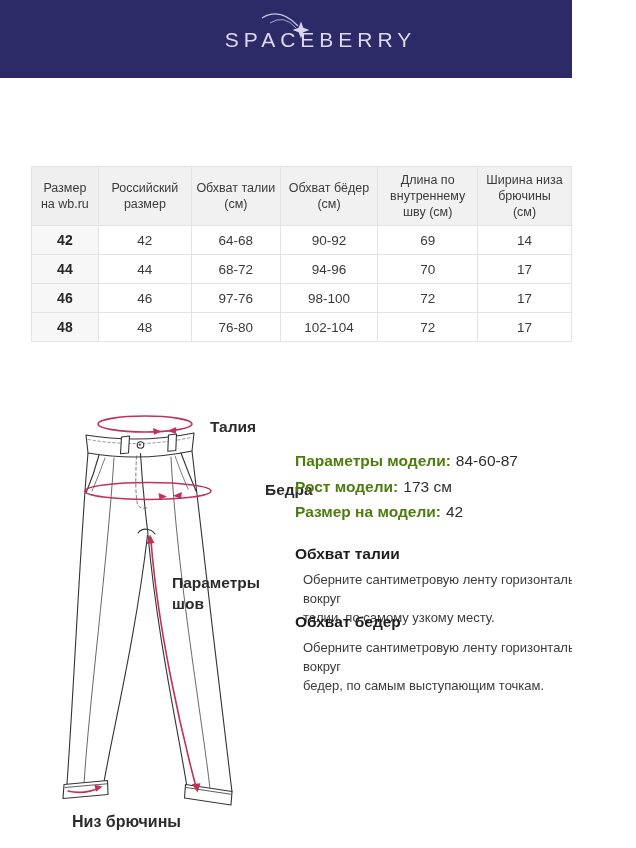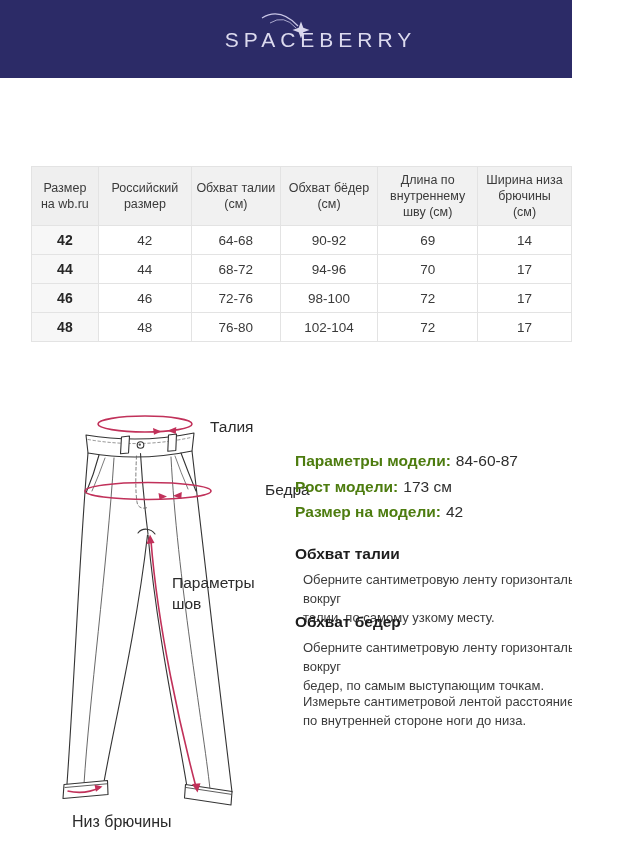--- a/index.html
+++ b/index.html
@@ -26,21 +26,21 @@
     background:#f1f1f1; height:54px; font-size:12.5px; line-height:16px;
     font-weight:400; color:#3a3a3a; padding:2px 4px; white-space:pre-line;
   }
   .size-table td { background:#ffffff; height:26px; font-size:13.5px; color:#3a3a3a; }
   .size-table th.col-first { background:#efefef; }
   .size-table td.col-first { background:#f7f7f7; font-weight:700; font-size:14px; color:#262626; }
 
   
   .diagram { position:absolute; left:30px; top:395px; width:250px; height:450px; }
   .diagram svg { position:absolute; left:0; top:0; }
-  .diagram-label { position:absolute; font-size:15.5px; font-weight:400; color:#2b2b2b; line-height:21px; }
+  .diagram-label { position:absolute; font-size:15.5px; font-weight:700; color:#2b2b2b; line-height:21px; }
   .label-waist  { left:180px; top:21px; }
   .label-hips   { left:187px; top:84px;margin-left:48px; }
   .label-inseam { left:142px; top:177px; width:106px; }
   .label-hem    { left:42px;  top:416px; font-size:16px; }
 
   
   .info { position:absolute; left:295px; top:448px; width:326px; height:360px; }
   .params { position:absolute; left:0; top:0; }
   .param-line { font-size:15.5px; line-height:25.5px; color:#2e2e2e; white-space:nowrap; }
   .param-line .lbl { font-weight:700; color:#4d7c0f; }
@@ -106,21 +106,21 @@
         <td class="col-first">44</td>
         <td>44</td>
         <td>68-72</td>
         <td>94-96</td>
         <td>70</td>
         <td>17</td>
       </tr>
       <tr>
         <td class="col-first">46</td>
         <td>46</td>
-        <td>72-76</td>
+        <td>97-76</td>
         <td>98-100</td>
         <td>72</td>
         <td>17</td>
       </tr>
       <tr>
         <td class="col-first">48</td>
         <td>48</td>
         <td>76-80</td>
         <td>102-104</td>
         <td>72</td>
@@ -197,18 +197,16 @@
       <h3>Обхват талии</h3>
       <p>Оберните сантиметровую ленту горизонтально вокруг
 талии, по самому узкому месту.</p>
     </div>
     <div class="section section-1">
       <h3>Обхват бедер</h3>
       <p>Оберните сантиметровую ленту горизонтально вокруг
 бедер, по самым выступающим точкам.</p>
     </div>
     <div class="section section-2">
-      <p>Измерьте сантиметровой лентой расстояние
-по внутренней стороне ноги до низа.</p>
     </div>
   </div>
 
 </div>
 
 </body></html>

